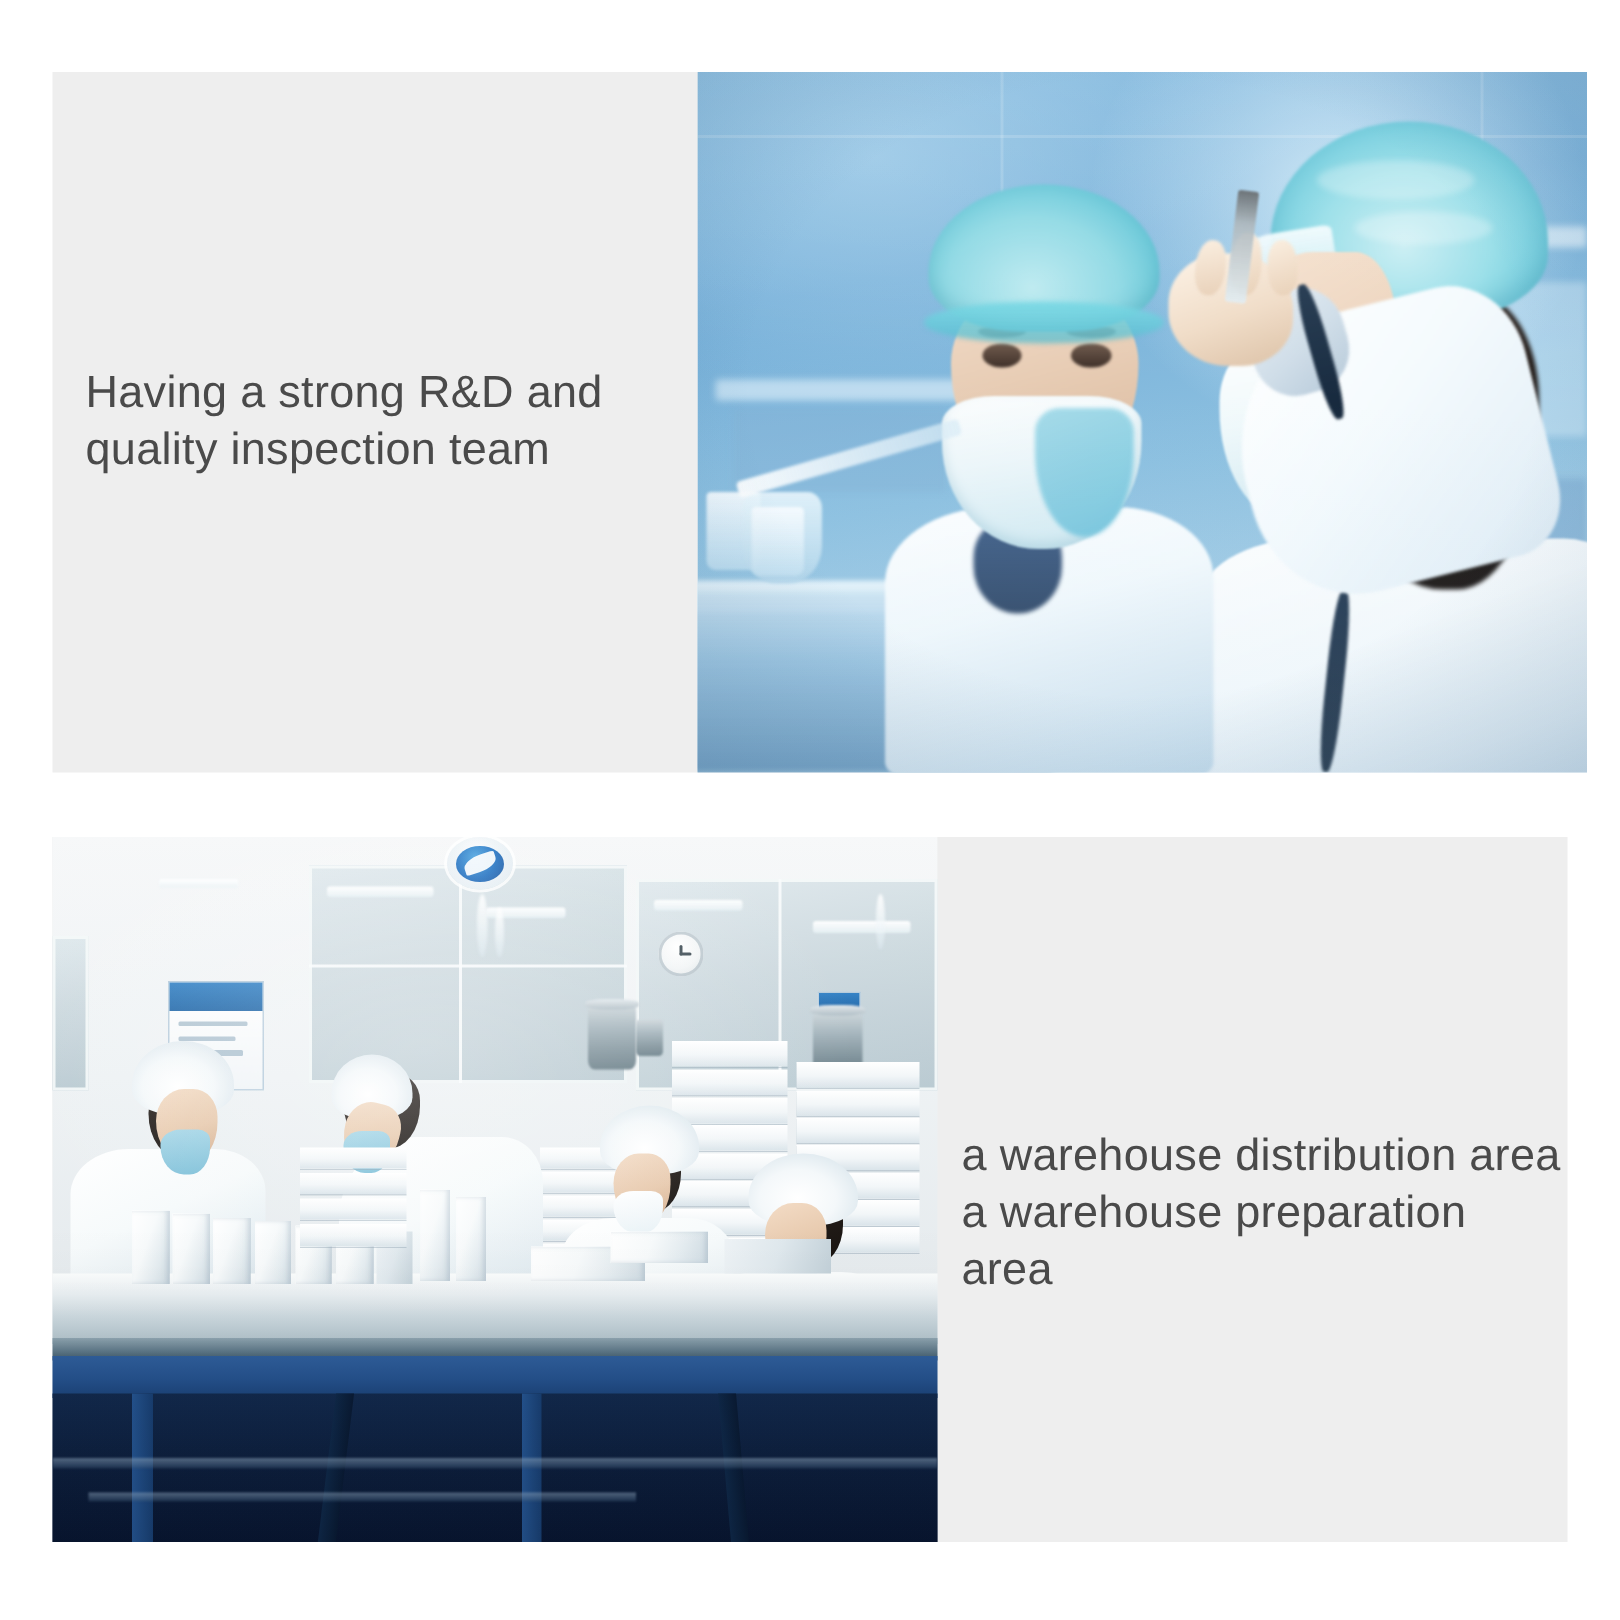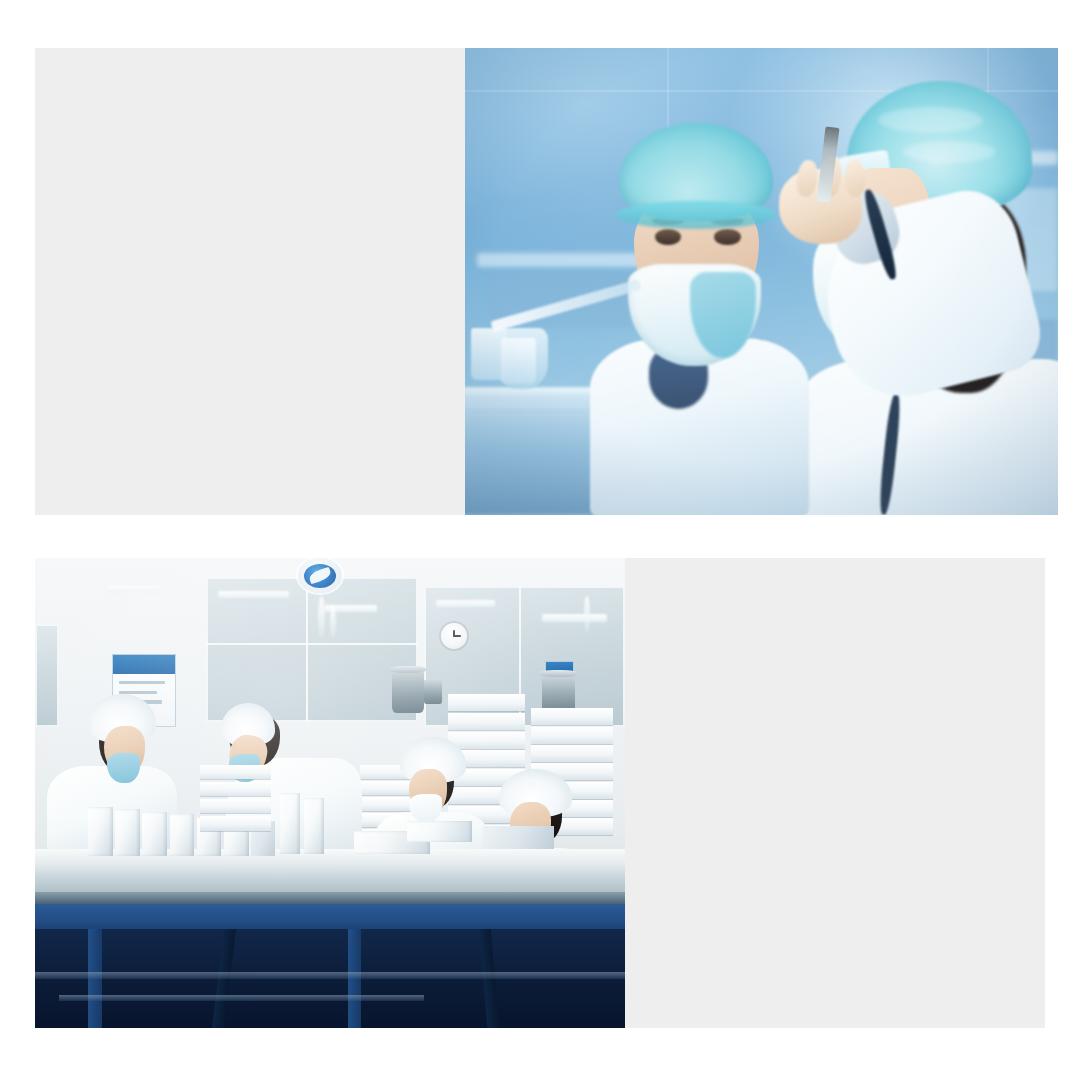--- a/index.html
+++ b/index.html
@@ -484,20 +484,22 @@
       linear-gradient(180deg, rgba(255,255,255,.06) 0%, rgba(0,0,0,0) 55%, rgba(0,0,0,.08) 100%);
   }
 </style>
 </head>
 <body>
 
 <div class="stage">
 
   <div class="panel-top"></div>
 
+  <div class="caption caption-top">Having a strong R&amp;D and
+quality inspection team</div>
 
   <div class="photo photo-lab">
     <div class="scene">
       <div class="lab-bg"></div>
 
       <div class="lab-seam" style="left:0;top:9%;width:100%;height:2px;"></div>
       <div class="lab-seam" style="left:34%;top:0;width:2px;height:40%;"></div>
       <div class="lab-seam" style="left:88%;top:0;width:2px;height:62%;"></div>
 
       <div class="lab-shelf" style="left:2%;top:44%;width:30%;height:3%;background:rgba(240,250,255,.55);"></div>
@@ -556,20 +558,22 @@
       <div class="pipette"></div>
       <div class="beaker" style="left:6%;top:62%;width:6%;height:10%;"></div>
 
       <div class="lab-haze"></div>
       <div class="lab-vignette"></div>
     </div>
   </div>
 
   <div class="panel-bottom"></div>
 
+  <div class="caption caption-bottom">a warehouse distribution area
+a warehouse preparation area</div>
 
   <div class="photo photo-warehouse">
     <div class="scene">
       <div class="wh-bg"></div>
       <div class="wh-wall"></div>
 
       <div class="wh-window" style="left:29%;top:4%;width:36%;height:31%;"></div>
       <div class="wh-win-mullion" style="left:29%;top:18%;width:36%;height:2px;"></div>
       <div class="wh-win-mullion" style="left:46%;top:4%;width:2px;height:31%;"></div>
       <div class="wh-window" style="left:66%;top:6%;width:34%;height:30%;"></div>

